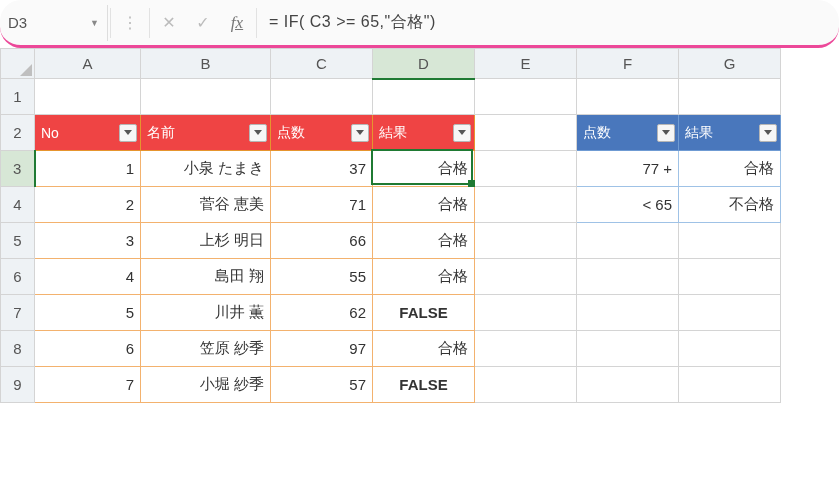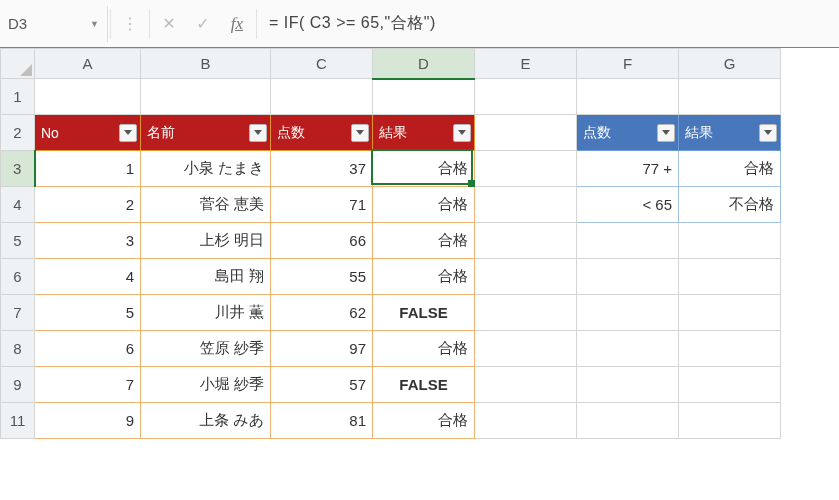--- a/index.html
+++ b/index.html
@@ -7,22 +7,23 @@
     font-family: "Meiryo", "Yu Gothic", "Segoe UI", sans-serif;
     font-size: 14px;
     background: #fff;
     color: #333;
     user-select: none;
   }
   .formula-bar {
     display: flex;
     align-items: center;
     height: 48px;
-    border-bottom: 1px solid #ec4899;
+    border-bottom: 3px solid #ec4899;
     background: #fafafa;
+    border-radius: 21px;
   }
   .name-box {
     width: 108px;
     height: 36px;
     display: flex;
     align-items: center;
     padding: 0 8px;
     color: #555;
     font-size: 15px;
     border-right: 1px solid #ddd;
@@ -106,21 +107,21 @@
   .w-E { width: 102px; }
   .w-F { width: 102px; }
   .w-G { width: 102px; }
 
   td.cell { padding: 0 6px; font-size: 15px; background: #fff; color: #333; }
   td.cell.num { text-align: right; }
   td.cell.txt { text-align: right; }
   td.cell.ctr { text-align: center; font-weight: bold; }
 
   td.hdr-orange {
-    background: #b91c1c;
+    background: #ef4444;
     color: #fff;
     border: 1px solid #e6952e;
     padding: 0 6px;
     position: relative;
   }
   td.tbl-orange { border-color: #f3b26e !important; }
   
   td.hdr-blue {
     background: #4977bc;
     color: #fff;
@@ -290,29 +291,19 @@
     <td class="cell num tbl-orange">7</td>
     <td class="cell txt tbl-orange">小堀 紗季</td>
     <td class="cell num tbl-orange">57</td>
     <td class="cell ctr tbl-orange">FALSE</td>
     <td class="cell"></td>
     <td class="cell"></td>
     <td class="cell"></td>
   </tr>
 
 
-  <tr>
-    <th class="row-head">11</th>
-    <td class="cell num tbl-orange">9</td>
-    <td class="cell txt tbl-orange">上条 みあ</td>
-    <td class="cell num tbl-orange">81</td>
-    <td class="cell txt tbl-orange">合格</td>
-    <td class="cell"></td>
-    <td class="cell"></td>
-    <td class="cell"></td>
-  </tr>
 </tbody>
     </table>
 
 <div class="sel-box" id="selbox" style="left: 371px; top: 101px; width: 102px; height: 36px;">
   <div class="sel-handle"></div>
 </div>
 </div>
 
 </body></html>

